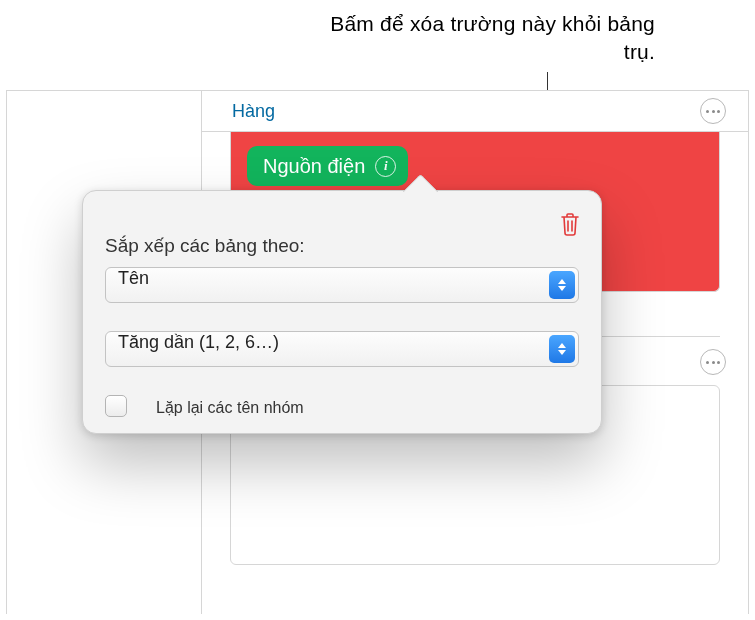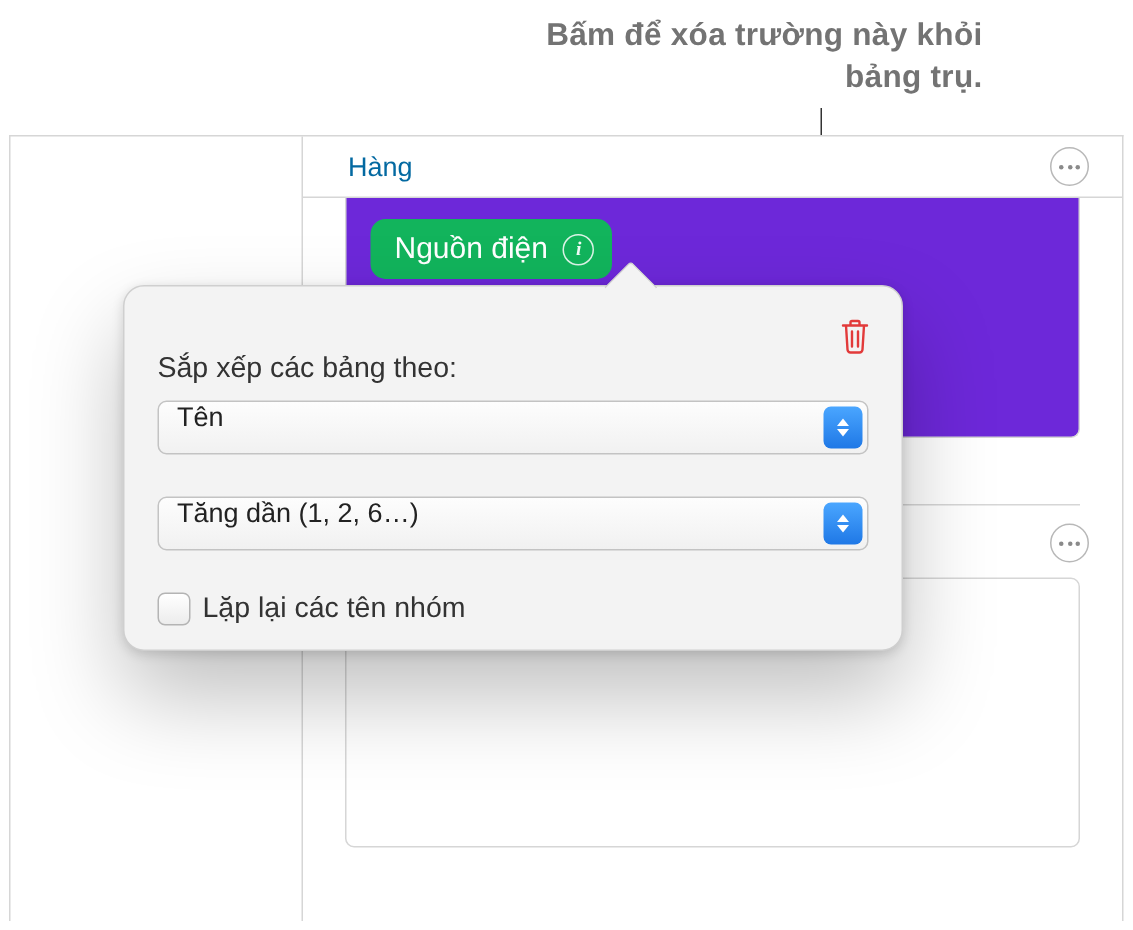--- a/index.html
+++ b/index.html
@@ -11,24 +11,23 @@
       position: relative;
       overflow: hidden;
     }
     .annotation {
       position: absolute;
       top: 10px;
       left: 315px;
       width: 340px;
       text-align: right;
       font-size: 21px;
-      color: #737373;
+      color: #000000;
       line-height: 1.35;
       letter-spacing: 0.2px;
-      font-weight: bold;
     }
     .callout-line {
       position: absolute;
       width: 1px;
       background: #333;
       left: 547px;
       top: 72px;
       height: 158px;
     }
 
@@ -84,21 +83,21 @@
     .hr {
       height: 1px;
       background: #d6d6d6;
     }
     .rows-box {
       margin: 0 28px 0 28px;
       border: 1px solid #d6d6d6;
       border-top: none;
       border-radius: 0 0 6px 6px;
       padding: 14px 16px 48px 16px;
-      background: #6d28d9;
+      background: #ef4444;
       position: relative;
       min-height: 160px;
     }
     .chip {
       display: inline-flex;
       align-items: center;
       background: #12b45c;
       color: #fff;
       font-size: 20px;
       font-weight: 500;
@@ -215,23 +214,23 @@
       content: "";
       width: 0; height: 0;
       border-left: 4.5px solid transparent;
       border-right: 4.5px solid transparent;
     }
     .select-arrows::before { border-bottom: 5px solid #fff; }
     .select-arrows::after { border-top: 5px solid #fff; }
 
     .checkbox-row {
       display: flex;
-      align-items: center;
-      gap: 8px;
-      font-size: 19px;
+      align-items: flex-end;
+      gap: 29px;
+      font-size: 16px;
       color: #333;
       margin-top: 14px;
     }
     .cbox {
       width: 22px; height: 22px;
       border-radius: 5px;
       border: 1px solid #b4b4b4;
       background: linear-gradient(#fff, #ececec);
       display: flex;
       justify-content: center;

